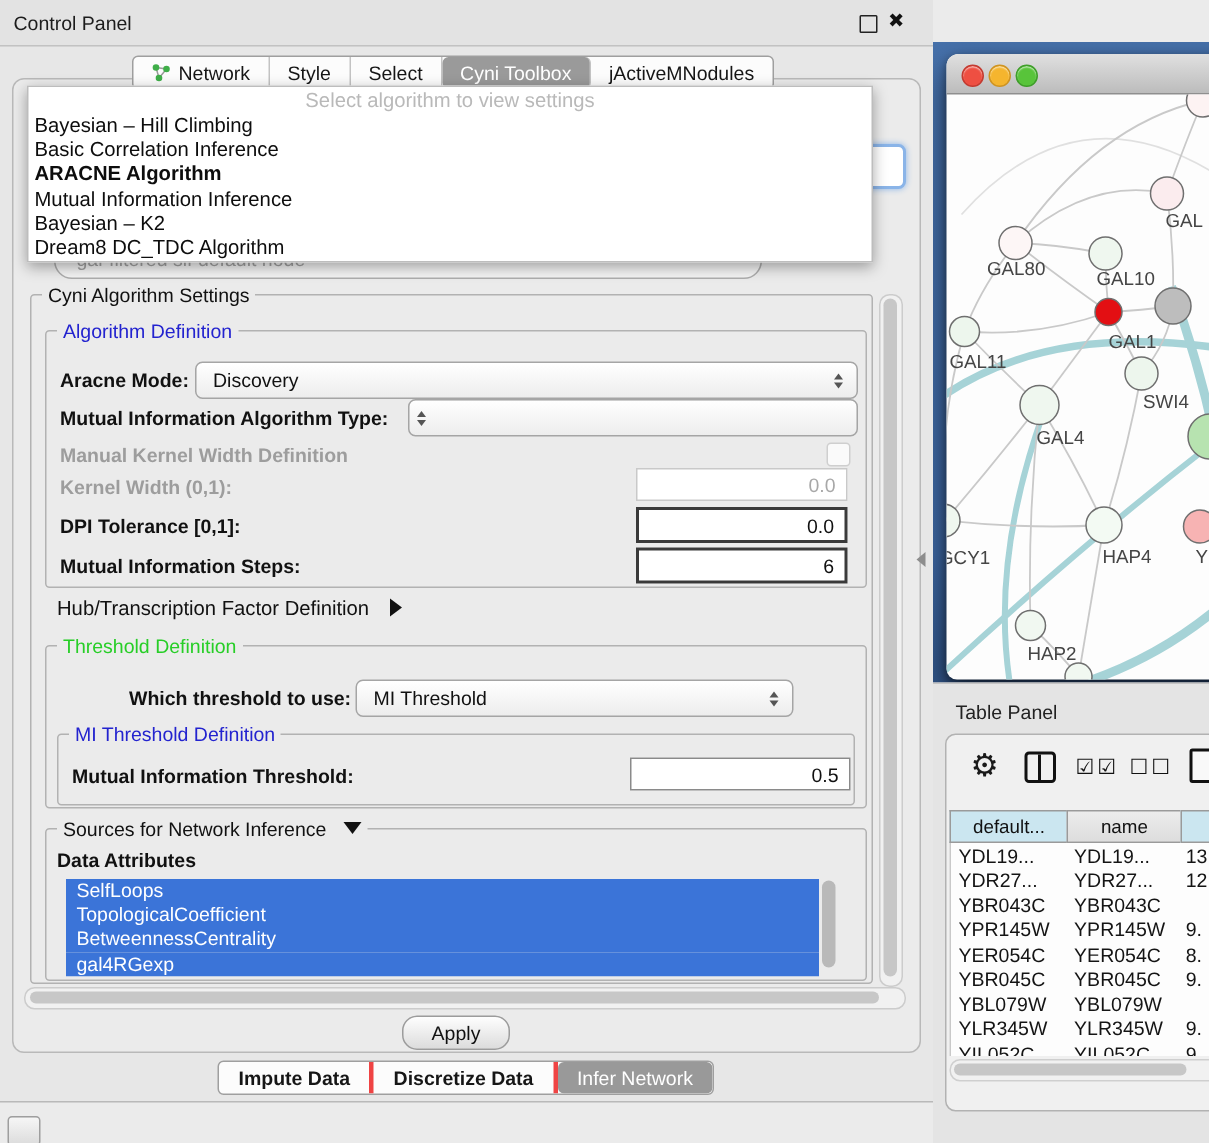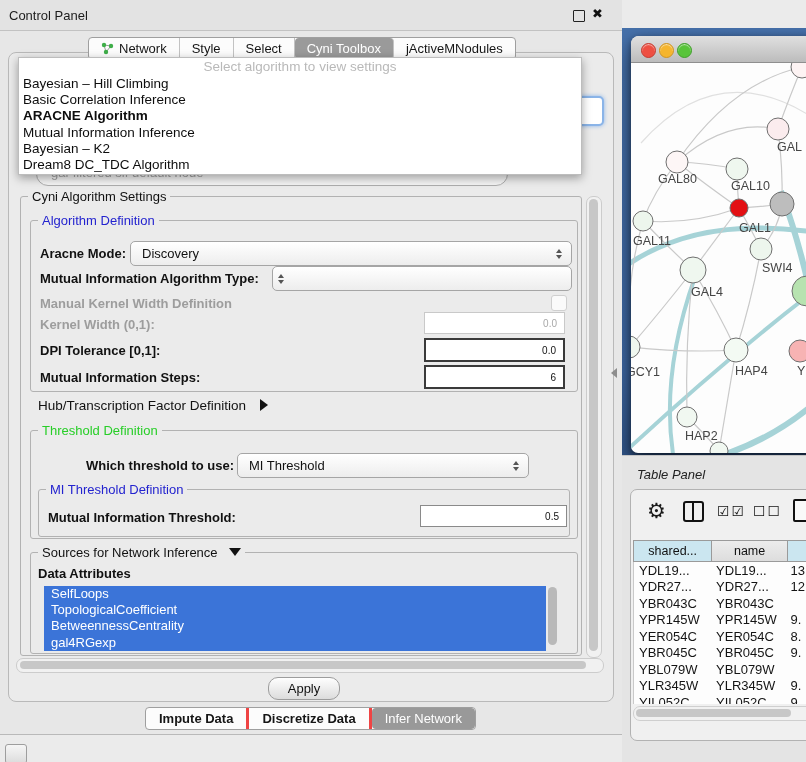--- a/index.html
+++ b/index.html
@@ -55,21 +55,21 @@
   .dis{color:#9d9d9d;font-weight:bold;}
 
   .combo{position:absolute;height:23px;background:linear-gradient(#ffffff,#ededed);
          border:1px solid #a5a5a5;border-radius:5px;z-index:3;display:flex;align-items:center;}
   .combo .cv{font-size:13px;padding-left:11px;flex:1;color:#111;}
   .spin{width:16px;display:flex;flex-direction:column;align-items:center;gap:2px;margin-right:4px;}
   .spin i{display:block;width:0;height:0;border-left:3.5px solid transparent;border-right:3.5px solid transparent;}
   .spin .up{border-bottom:4.5px solid #555;}
   .spin .dn{border-top:4.5px solid #555;}
 
-  .field{position:absolute;height:20px;background:#fff;font-size:10px;z-index:3;
+  .field{position:absolute;height:20px;background:#fff;font-size:13px;z-index:3;
          display:flex;align-items:center;justify-content:flex-end;padding-right:7px;text-align:right;}
   .field.en{border:2px solid #3a3a3a;}
   .field.mid{border:1px solid #8a8a8a;}
   .field.dis-f{border:1px solid #c9c9c9;color:#a8a8a8;}
 
   #chk-manual{position:absolute;left:551px;top:295px;width:14px;height:14px;background:#fafafa;
               border:1px solid #cfcfcf;border-radius:3px;z-index:3;}
 
   .tri-right{display:inline-block;width:0;height:0;border-top:6px solid transparent;
              border-bottom:6px solid transparent;border-left:8px solid #111;margin-left:10px;vertical-align:-1px;}
@@ -115,21 +115,21 @@
   .light{position:absolute;top:7px;width:13px;height:13px;border-radius:50%;box-shadow:inset 0 1px 1px rgba(255,255,255,.6);}
   #light-close{left:10px;background:#ee4f42;border:1px solid #c33b31;}
   #light-min{left:28px;background:#f5b52e;border:1px solid #cf9422;}
   #light-zoom{left:46px;background:#58c43a;border:1px solid #3f9e2a;}
   #net-svg{position:absolute;left:0;top:27px;}
   #net-svg text{font-family:"Liberation Sans","DejaVu Sans",sans-serif;font-size:12.5px;fill:#454545;}
 
   
   #table-panel{position:absolute;left:622px;top:455px;width:184px;height:307px;background:#e4e4e4;
                border-top:1px solid #c4c4c4;overflow:hidden;}
-  #tp-title{position:absolute;left:15px;top:11px;font-size:13px;color:#222;font-style:italic;}
+  #tp-title{position:absolute;left:15px;top:11px;font-size:13px;color:#222;}
   #tp-inner{position:absolute;left:8px;top:33px;width:196px;height:250px;background:#f0f0f0;
             border:1px solid #b2b2b2;border-radius:7px;overflow:hidden;}
   #tp-toolbar{position:absolute;left:0;top:0;width:100%;height:46px;}
   #ic-gear{position:absolute;left:16px;top:10px;font-size:21px;color:#1a1a1a;line-height:21px;}
   #ic-split{position:absolute;left:52px;top:11px;width:17px;height:17px;border:2.4px solid #111;border-radius:3px;}
   #ic-split i{position:absolute;left:7px;top:0;width:2.4px;height:100%;background:#111;display:block;}
   #ic-checked{position:absolute;left:86px;top:13px;font-size:14px;letter-spacing:2px;color:#111;}
   #ic-unchecked{position:absolute;left:122px;top:13px;font-size:14px;letter-spacing:2px;color:#111;}
   #ic-file{position:absolute;left:162px;top:9px;width:14px;height:19px;border:2.2px solid #111;border-radius:2px;background:#f9f9f9;}
 
@@ -384,21 +384,21 @@
         <span id="ic-gear">⚙</span>
         <span id="ic-split">
             <i></i>
           </span>
         <span id="ic-checked">☑☑</span>
         <span id="ic-unchecked">☐☐</span>
         <span id="ic-file"></span>
       </div>
       <div id="grid">
         <div id="grid-head">
-            <div class="hcell hl" style="width: 79px;">shared...</div>
+            <div class="hcell hl" style="width: 79px;">default...</div>
             <div class="hcell" style="width: 76px;">name</div>
             <div class="hcell hl" style="width: 39px;"></div>
           </div>
         <div id="grid-rows">
             <div class="grow">
               <div class="gcell" style="width: 79px;">YDL19...</div>
               <div class="gcell" style="width: 76px;">YDL19...</div>
               <div class="gcell" style="width: 39px;">13</div>
             </div>
             <div class="grow">

